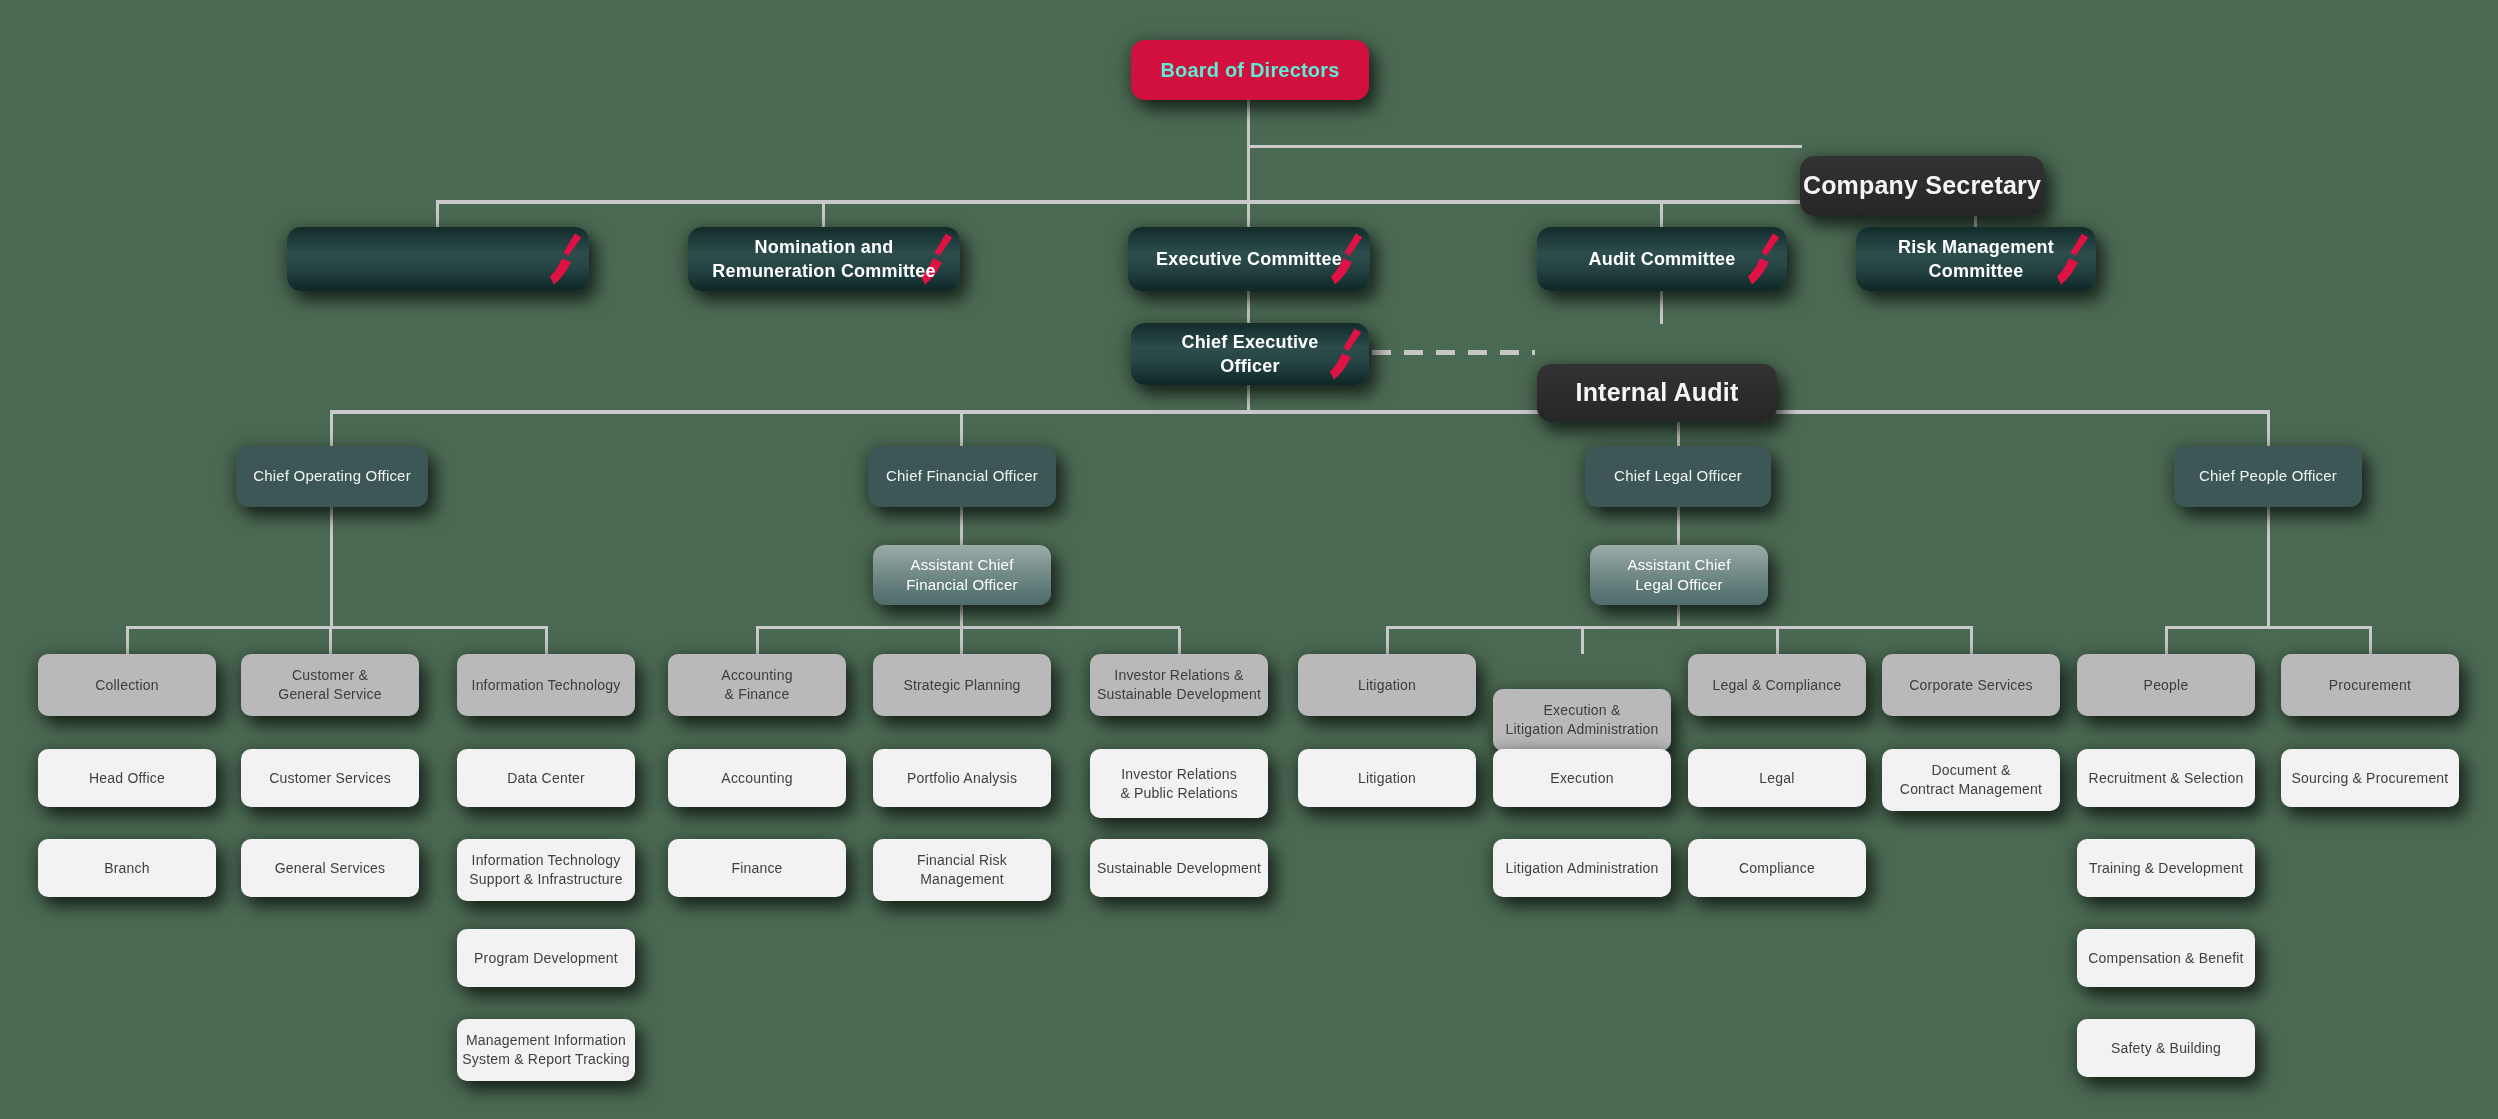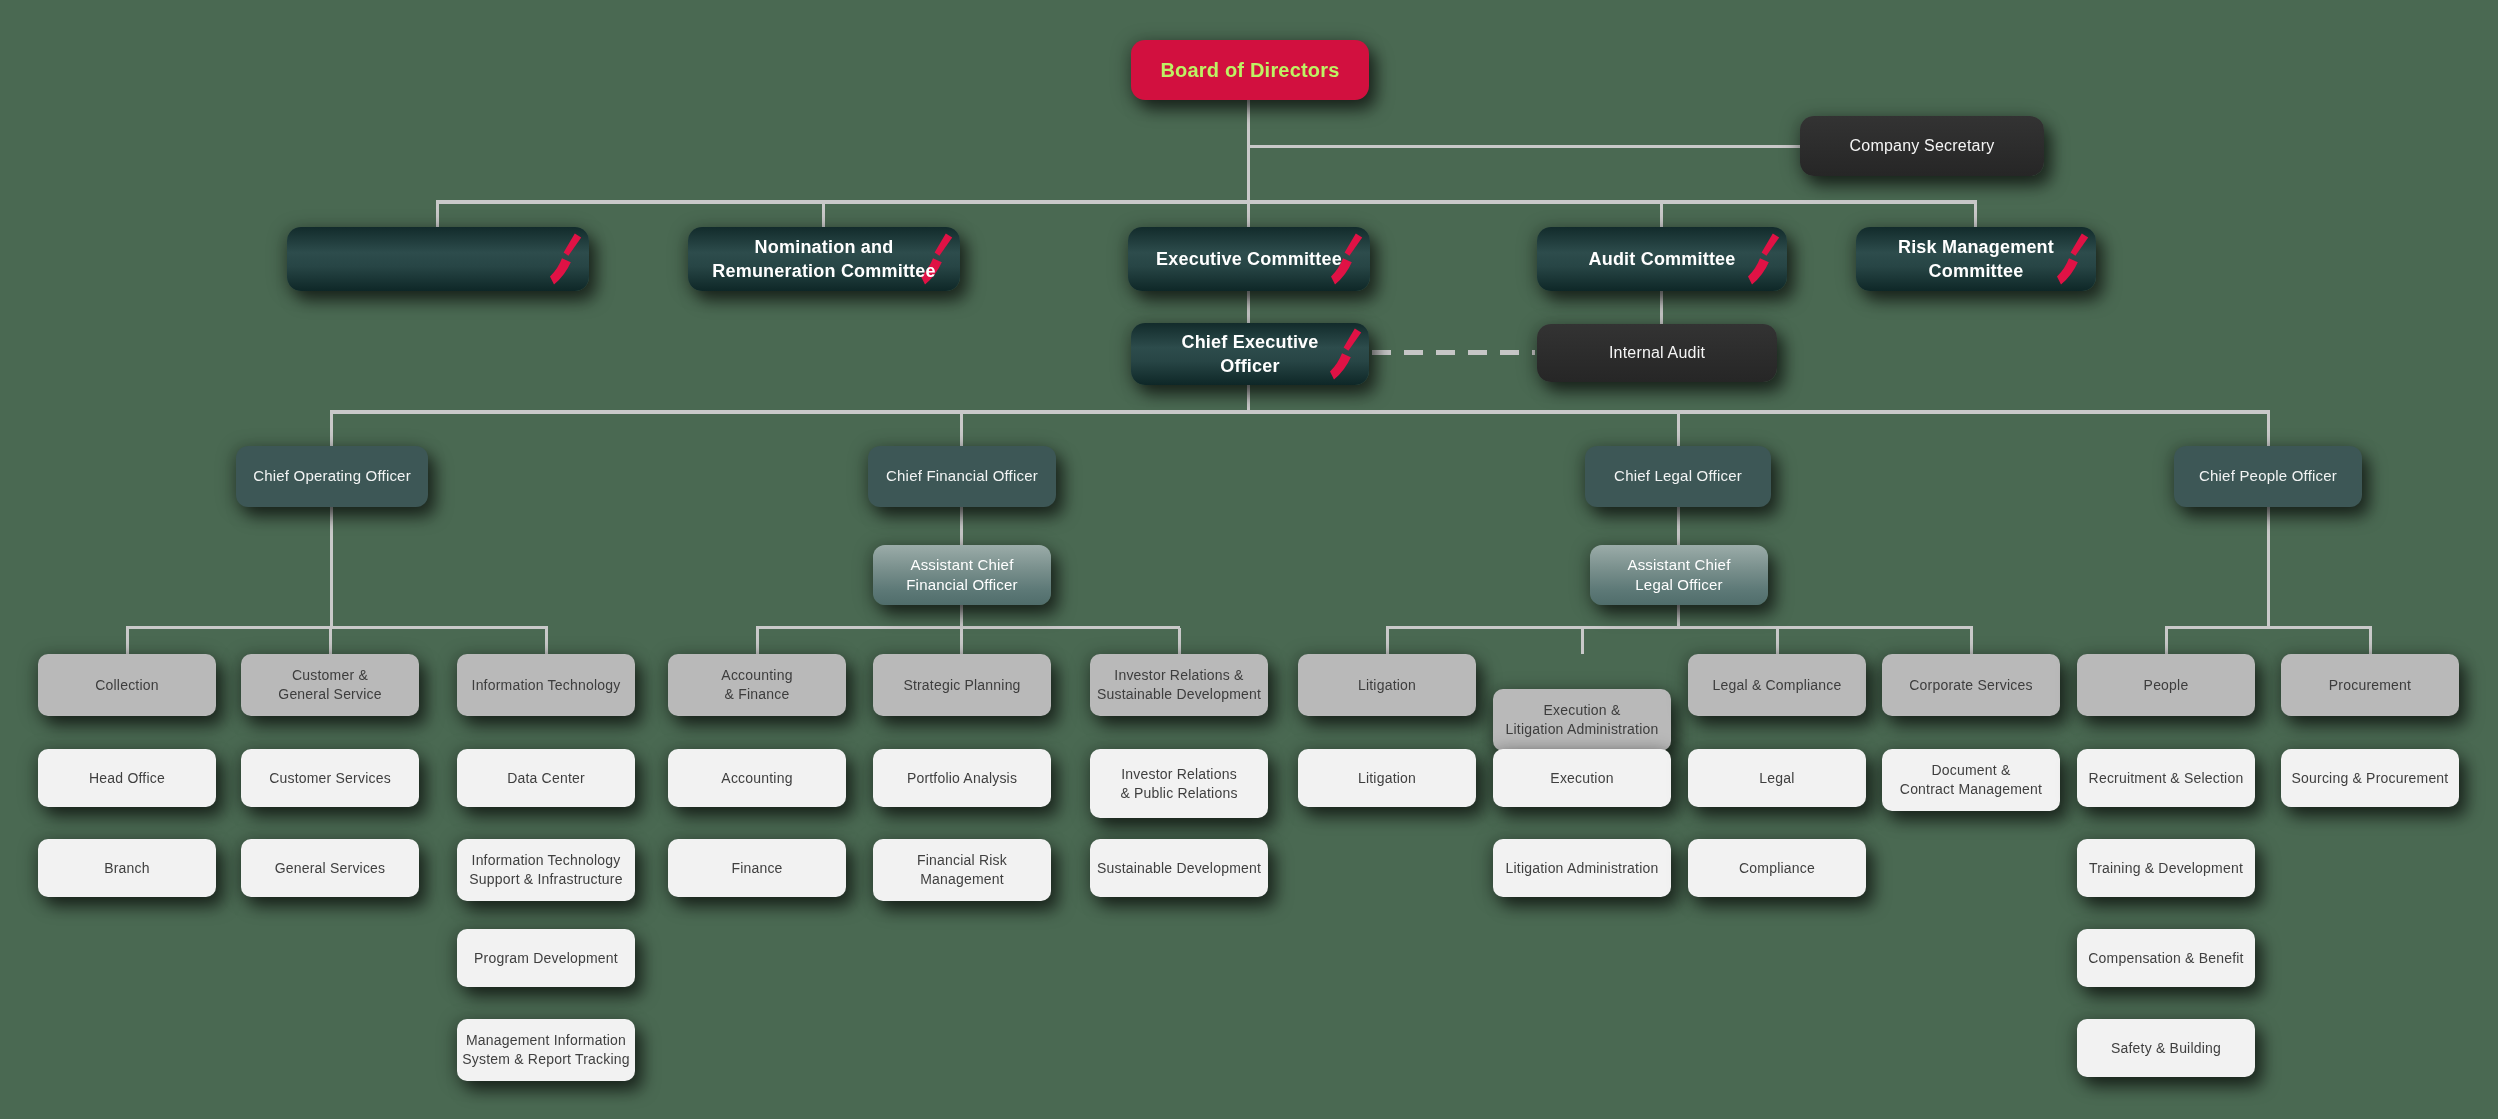--- a/index.html
+++ b/index.html
@@ -26,26 +26,26 @@
     box-sizing: border-box;
     box-shadow: 8px 10px 16px rgba(0,0,0,0.55), -2px 2px 18px rgba(0,0,0,0.35);
     line-height: 1.35;
     letter-spacing: 0.2px;
   }
   .node span.lbl { white-space: pre-line; position: relative; z-index: 2; }
 
   .node.red {
     background: #d2103f;
     border-radius: 14px;
-    color: #bef264; font-weight: bold; font-size: 20px;
+    color: #5eead4; font-weight: bold; font-size: 20px;
   }
   .node.dark {
     background: linear-gradient(180deg, #333333 0%, #262626 100%);
     border-radius: 14px;
-    color: #f5f5f5; font-weight: normal; font-size: 16px;
+    color: #f5f5f5; font-weight: bold; font-size: 25px; margin-top: 40px;
   }
   .node.committee {
     background: linear-gradient(180deg, #122b2b 0%, #2d4c4c 40%, #274545 62%, #0e2727 100%);
     border-radius: 14px;
     color: #ffffff; font-weight: bold; font-size: 18px;
     overflow: hidden;
   }
   .node.chief {
     background: #3d5756;
     border-radius: 12px;

